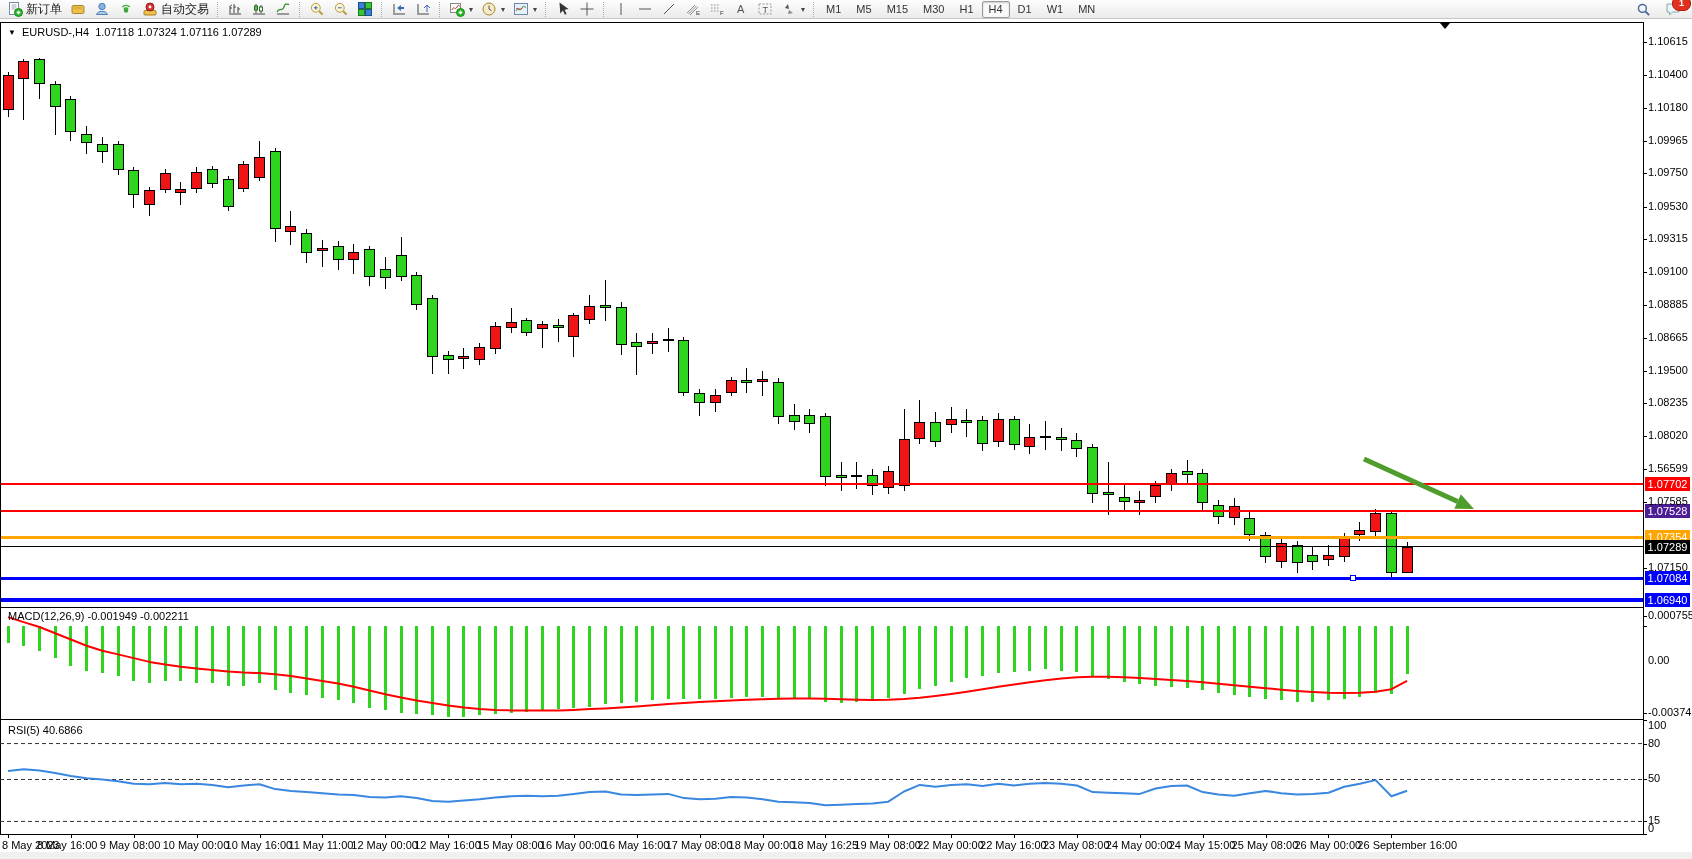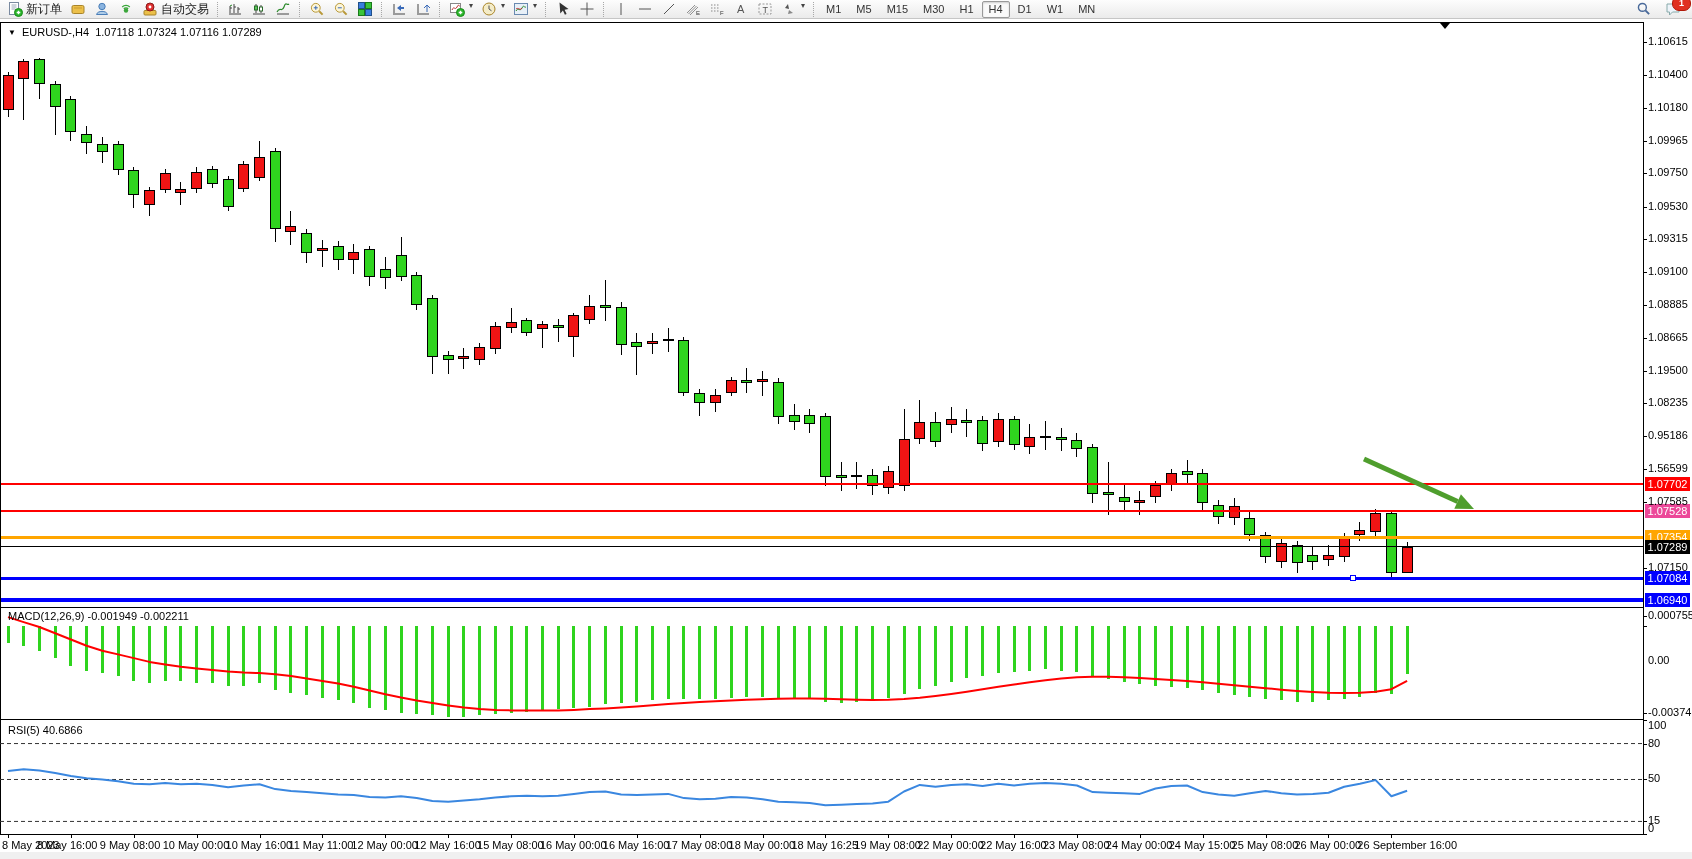--- a/index.html
+++ b/index.html
@@ -2,21 +2,21 @@
 <html><head>
 <meta charset="utf-8">
 <style>
   html,body{margin:0;padding:0;}
   body{width:1692px;height:859px;font-family:"Liberation Sans",sans-serif;background:#f0f0f0;overflow:hidden;}
   .app{position:relative;width:1692px;height:859px;background:#ffffff;}
   .abs{position:absolute;}
   
   .toolbar{position:absolute;top:0;left:0;width:1692px;height:19px;background:linear-gradient(#fdfdfd,#ebebeb);
     border-bottom:1px solid #c6c6c6;display:flex;align-items:center;padding:0 3px;z-index:60;box-sizing:border-box;}
-  .tb-btn{height:17px;display:flex;align-items:flex-start;gap:3px;padding:0 3px;border:1px solid transparent;border-radius:2px;
+  .tb-btn{height:17px;display:flex;align-items:center;gap:3px;padding:0 3px;border:1px solid transparent;border-radius:2px;
     font-size:12px;color:#222;white-space:nowrap;cursor:default;}
   .tb-btn svg{display:block;}
   .caret{font-size:8px;color:#444;margin-left:1px;}
   .sep{width:1px;height:15px;border-left:1px dotted #a8a8a8;margin:0 4px;}
   .tf-btn{height:15px;display:flex;align-items:center;padding:0 6px;font-size:11px;color:#333;border:1px solid transparent;border-radius:2px;}
   .tf-btn.active{background:#fafafa;border:1px solid #9a9a9a;box-shadow:inset 0 1px 2px rgba(0,0,0,.18);}
   .right-icons{margin-left:auto;display:flex;align-items:center;gap:6px;padding-right:4px;}
   .chat-wrap{position:relative;}
   .badge{position:absolute;top:-5px;right:-7px;min-width:13px;height:13px;border-radius:7px;background:#e03020;color:#fff;
     font-size:9px;font-weight:bold;display:flex;align-items:center;justify-content:center;padding:0 2px;border:1px solid #b01808;}
@@ -573,21 +573,21 @@
       <div class="abs macd-bar" style="left: 1311.26px; top: 625.787px; width: 3px; height: 75.8942px;"></div>
       <div class="abs macd-bar" style="left: 1326.98px; top: 625.787px; width: 3px; height: 74.6501px;"></div>
       <div class="abs macd-bar" style="left: 1342.7px; top: 625.787px; width: 3px; height: 73.4059px;"></div>
       <div class="abs macd-bar" style="left: 1358.42px; top: 625.787px; width: 3px; height: 70.9176px;"></div>
       <div class="abs macd-bar" style="left: 1374.14px; top: 625.787px; width: 3px; height: 67.1851px;"></div>
       <div class="abs macd-bar" style="left: 1389.86px; top: 625.787px; width: 3px; height: 68.4292px;"></div>
       <div class="abs macd-bar" style="left: 1405.58px; top: 625.787px; width: 3px; height: 48.4977px;"></div>
       <div class="abs hline" style="left: 0px; top: 483.202px; width: 1643px; height: 2px; background: rgb(255, 0, 0);"></div>
       <div class="abs price-badge" style="top: 477.202px; background: rgb(255, 0, 0);">1.07702</div>
       <div class="abs hline" style="left: 0px; top: 509.613px; width: 1643px; height: 2px; background: rgb(255, 0, 0);"></div>
-      <div class="abs price-badge" style="top: 503.613px; background: #ec4899;">1.07528</div>
+      <div class="abs price-badge" style="top: 503.613px; background: #4c1d95;">1.07528</div>
       <div class="abs hline" style="left: 0px; top: 535.525px; width: 1643px; height: 3px; background: rgb(255, 165, 0);"></div>
       <div class="abs price-badge" style="top: 530.025px; background: rgb(255, 165, 0);">1.07354</div>
       <div class="abs hline" style="left: 0px; top: 546.391px; width: 1643px; height: 1px; background: rgb(0, 0, 0);"></div>
       <div class="abs price-badge" style="top: 539.891px; background: rgb(0, 0, 0);">1.07289</div>
       <div class="abs hline" style="left: 0px; top: 576.508px; width: 1643px; height: 3px; background: rgb(0, 0, 255);"></div>
       <div class="abs price-badge" style="top: 571.008px; background: rgb(0, 0, 255);">1.07084</div>
       <div class="abs handle-sq" style="left: 1350px; top: 575.008px;"></div>
       <div class="abs hline" style="left: 0px; top: 597.866px; width: 1643px; height: 4px; background: rgb(0, 0, 255);"></div>
       <div class="abs price-badge" style="top: 592.866px; background: rgb(0, 0, 255);">1.06940</div>
       <div class="abs tick" style="left: 1643px; top: 42.0363px; width: 4px; height: 1px;"></div>
@@ -608,21 +608,21 @@
       <div class="abs axis-lbl" style="top: 264.999px;">1.09100</div>
       <div class="abs tick" style="left: 1643px; top: 304.634px; width: 4px; height: 1px;"></div>
       <div class="abs axis-lbl" style="top: 297.634px;">1.08885</div>
       <div class="abs tick" style="left: 1643px; top: 338.028px; width: 4px; height: 1px;"></div>
       <div class="abs axis-lbl" style="top: 331.028px;">1.08665</div>
       <div class="abs tick" style="left: 1643px; top: 370.662px; width: 4px; height: 1px;"></div>
       <div class="abs axis-lbl" style="top: 363.662px;">1.19500</div>
       <div class="abs tick" style="left: 1643px; top: 403.297px; width: 4px; height: 1px;"></div>
       <div class="abs axis-lbl" style="top: 396.297px;">1.08235</div>
       <div class="abs tick" style="left: 1643px; top: 435.932px; width: 4px; height: 1px;"></div>
-      <div class="abs axis-lbl" style="top: 428.932px;">0.95186</div>
+      <div class="abs axis-lbl" style="top: 428.932px;">1.08020</div>
       <div class="abs tick" style="left: 1643px; top: 469.326px; width: 4px; height: 1px;"></div>
       <div class="abs axis-lbl" style="top: 462.326px;">1.56599</div>
       <div class="abs tick" style="left: 1643px; top: 501.961px; width: 4px; height: 1px;"></div>
       <div class="abs axis-lbl" style="top: 494.961px;">1.07585</div>
       <div class="abs tick" style="left: 1643px; top: 567.99px; width: 4px; height: 1px;"></div>
       <div class="abs axis-lbl" style="top: 560.99px;">1.07150</div>
       <div class="abs tick" style="left: 1643px; top: 616px; width: 4px; height: 1px;"></div>
       <div class="abs axis-lbl" style="top: 609px;">0.000755</div>
       <div class="abs tick" style="left: 1643px; top: 625.787px; width: 4px; height: 1px;"></div>
       <div class="abs axis-lbl" style="top: 654px;">0.00</div>

